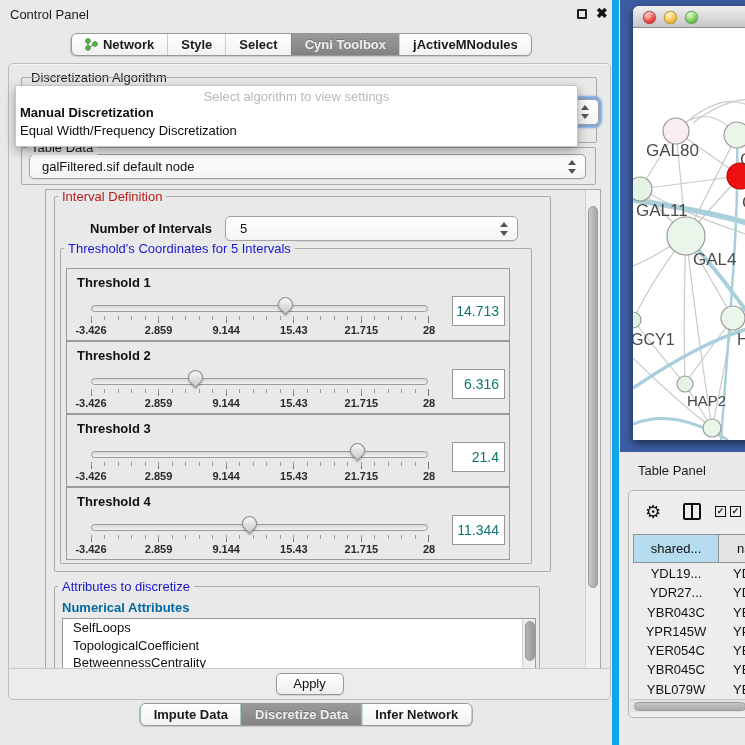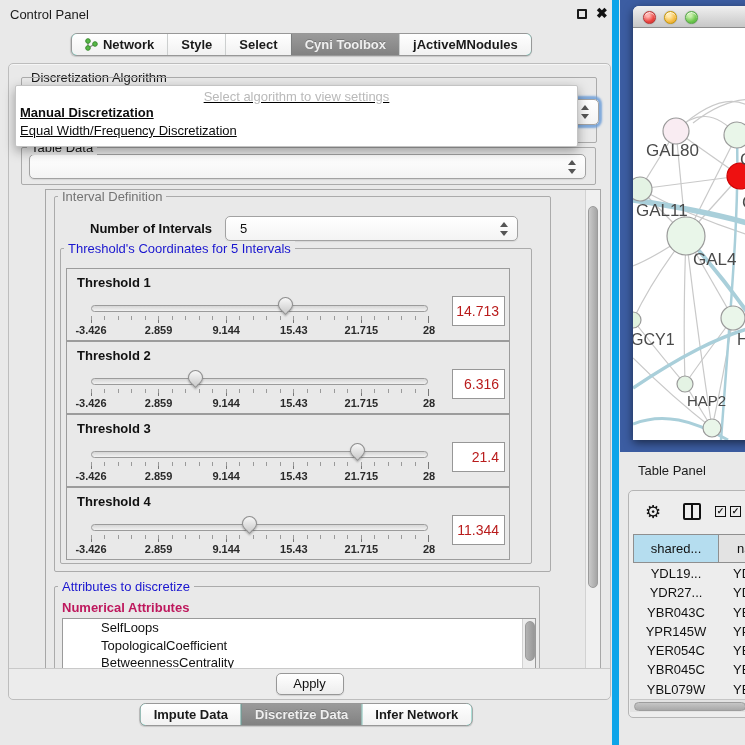--- a/index.html
+++ b/index.html
@@ -15,21 +15,21 @@
 
   .seg-bar { position:absolute; display:flex; height:23px; border:1px solid #989898; border-radius:6px; background:#5eead4; overflow:hidden; box-shadow:0 1px 1px rgba(0,0,0,.15); }
   #top-tabs { top:33px; left:50%; transform:translateX(-51%); }
   .seg { display:flex; align-items:center; gap:5px; padding:0 13px; font-size:13px; font-weight:600; color:#1a1a1a; background:linear-gradient(#ffffff,#f1f1f1); border-left:1px solid #cfcfcf; cursor:default; white-space:nowrap; }
   .seg:first-child { border-left:none; }
   .seg.sel { background:linear-gradient(#9a9a9a,#828282); color:#efefef; border-left-color:#7e7e7e; text-shadow:0 -1px 0 rgba(0,0,0,.2); }
 
   .outer-panel { position:absolute; left:8px; top:63px; width:603px; height:637px; background:#e9e9e9; border:1px solid #bdbdbd; border-radius:5px; box-shadow:inset 0 1px 0 #f6f6f6; }
 
   .group-title { position:absolute; background:#e9e9e9; padding:0 4px; font-size:13px; z-index:2; }
-  .gt-black { color:#1a1a1a; } .gt-blue { color:#1a16cf; } .gt-green { color:#737373; }
+  .gt-black { color:#1a1a1a; } .gt-blue { color:#1a16cf; } .gt-green { color:#b91c1c; }
   .group-box { position:absolute; border:1px solid #ababab; border-radius:2px; }
 
   
   .combo { position:absolute; background:linear-gradient(#ffffff,#f4f4f4); border:1px solid #a2a2a2; border-radius:5px; font-size:13px; color:#111; display:flex; align-items:center; box-shadow:0 1px 1px rgba(0,0,0,.08); }
   .combo .val { padding-left:12px; flex:1; }
   .stepper { position:absolute; right:8px; top:50%; transform:translateY(-50%); width:9px; height:14px; }
   .stepper .up { position:absolute; top:0; left:0; width:0; height:0; border-left:4.5px solid transparent; border-right:4.5px solid transparent; border-bottom:5px solid #555; }
   .stepper .dn { position:absolute; bottom:0; left:0; width:0; height:0; border-left:4.5px solid transparent; border-right:4.5px solid transparent; border-top:5px solid #555; }
 
   
@@ -49,21 +49,21 @@
   
   .t-panel { position:absolute; left:20px; width:444px; height:73px; border:1px solid #9c9c9c; background:#e9e9e9; }
   .t-label { position:absolute; left:10px; top:6px; font-size:13px; font-weight:bold; color:#111; }
   .rail-wrap { position:absolute; left:24px; top:0; width:338px; height:73px; }
   .rail { position:absolute; left:0; top:36px; width:337px; height:7px; border:1px solid #9b9b9b; border-radius:4px; background:linear-gradient(#d6d6d6,#f2f2f2); }
   .thumb { position:absolute; top:28px; width:15px; height:15px; background:linear-gradient(to bottom right,#ffffff,#c9c9c9); border:1px solid #8d8d8d; border-radius:50% 50% 0 50%; transform:rotate(45deg); box-shadow:1px 1px 2px rgba(0,0,0,.25); z-index:2; }
   .ticks-major { position:absolute; left:0; top:47px; width:338px; height:7px; background:repeating-linear-gradient(90deg,#787878 0 1px,transparent 1px 67.4px); }
   .ticks-minor { position:absolute; left:0; top:47px; width:332px; height:4px; background:repeating-linear-gradient(90deg,#9a9a9a 0 1px,transparent 1px 13.48px); }
   .ticklabels { position:absolute; left:0; top:55px; width:338px; height:13px; }
   .ticklab { position:absolute; transform:translateX(-50%); font-size:11px; font-weight:bold; color:#2a2a2a; white-space:nowrap; }
-  .t-value { position:absolute; left:385px; top:27px; width:53px; height:30px; background:#fff; border:1px solid #979797; font-size:14px; color:#b91c1c; text-align:right; line-height:28px; padding-right:5px; }
+  .t-value { position:absolute; left:385px; top:27px; width:53px; height:30px; background:#fff; border:1px solid #979797; font-size:14px; color:#0f766e; text-align:right; line-height:28px; padding-right:5px; }
 
   
   #attr-list { position:absolute; left:60px; top:428px; width:474px; height:58px; background:#fff; border:1px solid #9a9a9a; overflow:hidden; }
   .attr-item { font-size:13px; color:#111; padding-left:10px; line-height:17.5px; }
   #attr-list .vscroll { background:#ededed; }
 
   
   #apply-band { position:absolute; left:0; bottom:0; width:100%; height:31px; background:#ececec; border-top:1px solid #c9c9c9; border-radius:0 0 5px 5px; }
   #apply-btn { position:absolute; left:50%; top:4px; transform:translateX(-50%); width:68px; height:22px; background:linear-gradient(#ffffff,#ededed); border:1px solid #979797; border-radius:5px; font-size:13px; color:#111; text-align:center; line-height:20px; box-shadow:0 1px 1px rgba(0,0,0,.12); }
 
@@ -147,29 +147,30 @@
       <span class="group-title gt-black" style="left:18px; top:6px; z-index:0;text-align:center;">Discretization Algorithm</span>
       <div class="group-box" style="left:12px; top:13px; width:576px; height:66px; z-index:0;"></div>
       <div class="combo" id="algo-combo" style="top:35px;">
         <span class="val"></span>
         <span class="stepper">
             <i class="up"></i>
             <i class="dn"></i>
           </span>
       </div>
 
-      <div id="algo-popup" style="left:6px; top:21px;text-decoration:underline;">
+      <div id="algo-popup" style="left:6px; top:21px;">
         <div class="prompt">Select algorithm to view settings</div>
         <div class="opt b">Manual Discretization</div>
         <div class="opt">Equal Width/Frequency Discretization</div>
       </div>
 
       <span class="group-title gt-black" style="left:18px; top:76px;">Table Data</span>
       <div class="group-box" style="left:12px; top:83px; width:575px; height:38px;"></div>
       <div class="combo" style="left:20px; top:90px; width:557px; height:25px;">
+        <span class="val">galFiltered.sif default node</span>
         <span class="stepper">
             <i class="up"></i>
             <i class="dn"></i>
           </span>
       </div>
 
       <div id="mid-scroll" style="left:36px; top:125px;">
 
         <span class="group-title gt-green" style="left:12px; top:-1px;">Interval Definition</span>
         <div class="group-box" style="left:8px; top:6px; width:497px; height:376px;"></div>
@@ -257,22 +258,22 @@
                 <span class="ticklab" style="left: 60%;">15.43</span>
                 <span class="ticklab" style="left: 80%;">21.715</span>
                 <span class="ticklab" style="left: 100%;">28</span>
               </div>
           </div>
           <div class="t-value">11.344</div>
         </div>
 
         <span class="group-title gt-blue" style="left:12px; top:389px;">Attributes to discretize</span>
         <div class="group-box" style="left:8px; top:396px; width:486px; height:120px;"></div>
-        <span style="position:absolute; left:16px; top:410px; font-size:13px; font-weight:bold; color:#be185d;">Numerical Attributes</span>
-        <div id="attr-list" style="left:16px;padding-left:28px;">
+        <span style="position:absolute; left:16px; top:410px; font-size:13px; font-weight:bold; color:#0369a1;">Numerical Attributes</span>
+        <div id="attr-list" style="left:16px;">
 
         <div class="attr-item">SelfLoops</div>
             <div class="attr-item">TopologicalCoefficient</div>
             <div class="attr-item">BetweennessCentrality</div>
             <div class="vscroll" style="width:13px;">
             <div class="vthumb" style="top:2px; height:40px; background:linear-gradient(90deg,#b3b3b3,#989898);"></div>
           </div>
           </div>
 
         <div class="vscroll">

